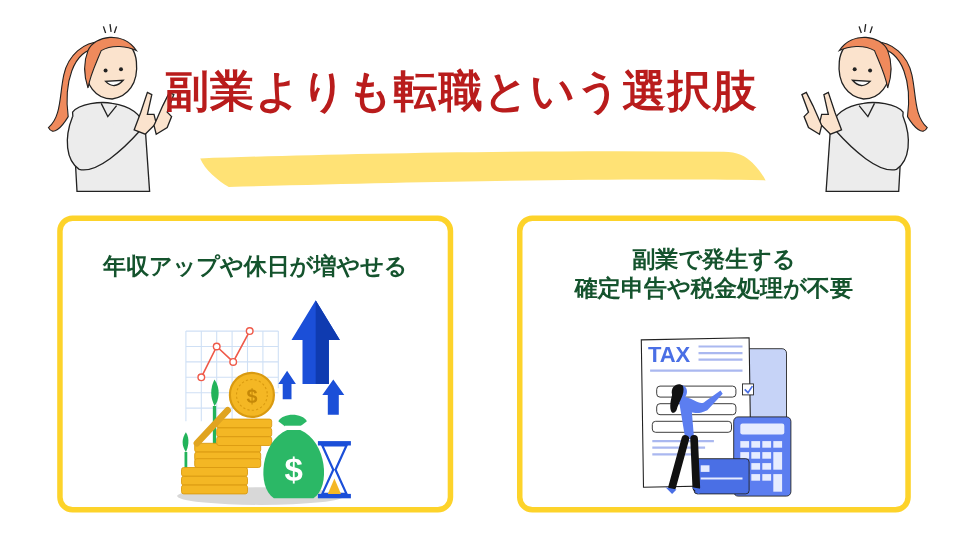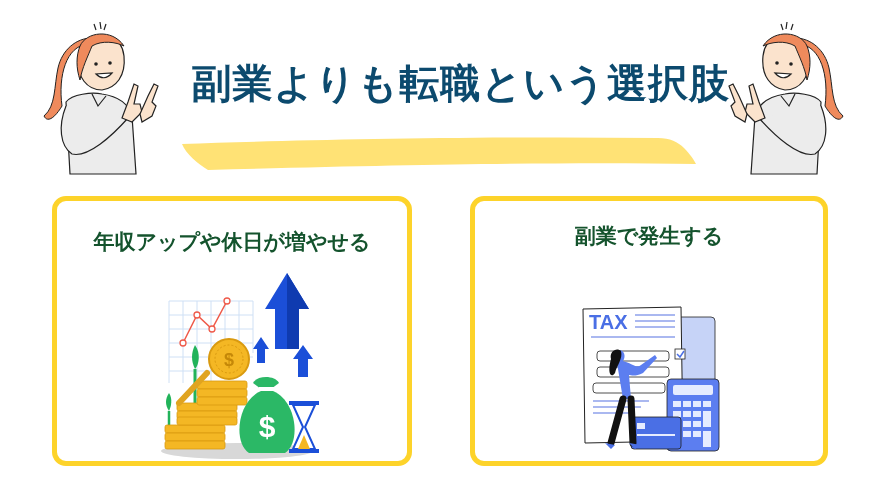--- a/index.html
+++ b/index.html
@@ -1,19 +1,19 @@
 <!DOCTYPE html>
 <html><head>
 <meta charset="utf-8">
 <style>
   html, body { margin: 0; padding: 0; background: #ffffff; }
   body { width: 880px; height: 500px; position: relative; overflow: hidden;
          font-family: "DejaVu Sans", sans-serif; }
-  .title { position: absolute; left: 150px; top: 58px; width: 580px; text-align: right;
-           font-size: 40px; font-weight: 900; color: #0c4a6e; letter-spacing: 1px; line-height: 50px; }
+  .title { position: absolute; left: 150px; top: 58px; width: 580px; text-align: left;
+           font-size: 40px; font-weight: 900; color: #b91c1c; letter-spacing: 1px; line-height: 50px; }
   .brush { position: absolute; left: 178px; top: 130px; }
   .person { position: absolute; top: 6px; }
   .card { position: absolute; top: 196px; height: 270px; border: 5px solid #fdd32a;
           border-radius: 14px; background: #fff; box-sizing: border-box; }
   .card-left { left: 52px; width: 360px; }
   .card-right { left: 470px; width: 358px; }
   .card-text { position: absolute; left: 0; right: 0; text-align: center; font-weight: 900;
                color: #14532d; font-size: 21px; line-height: 26px; }
   .card-left .card-text { top: 28px; }
   .card-right .card-text { top: 22px; }
@@ -106,20 +106,21 @@
     <rect x="132" y="128" width="30" height="4" fill="#1b4fd8"></rect>
     <rect x="132" y="176" width="30" height="4" fill="#1b4fd8"></rect>
     <path d="M136 132 L158 132 L148 154 L158 176 L136 176 L146 154 Z" fill="#fff" stroke="#1b4fd8" stroke-width="2"></path>
     <path d="M141 176 L147 162 L153 176 Z" fill="#f4b724"></path>
   </svg>
 </div>
 
 <div class="card card-right">
   <div class="card-text">
     <div>副業で発生する</div>
+    <div>確定申告や税金処理が不要</div>
   </div>
   <svg class="illus" style="left:96px; top:102px;" width="160" height="150" viewBox="0 0 160 150">
     <rect x="100" y="14" width="44" height="110" rx="4" fill="#c6d3f7" stroke="#222" stroke-width="0.8"></rect>
     <path d="M12 6 L110 4 L112 138 L14 140 Z" fill="#fff" stroke="#222" stroke-width="1"></path>
     <text x="18" y="26" font-size="20" font-weight="bold" fill="#4a6fe5" font-family="Liberation Sans, sans-serif">TAX</text>
     <g stroke="#aab8f0" stroke-width="2">
       <path d="M64 12 H104 M64 18 H104 M64 24 H104 M20 34 H104"></path>
     </g>
     <rect x="26" y="48" width="72" height="10" rx="3" fill="#fff" stroke="#222" stroke-width="0.8"></rect>
     <rect x="26" y="64" width="72" height="10" rx="3" fill="#fff" stroke="#222" stroke-width="0.8"></rect>

